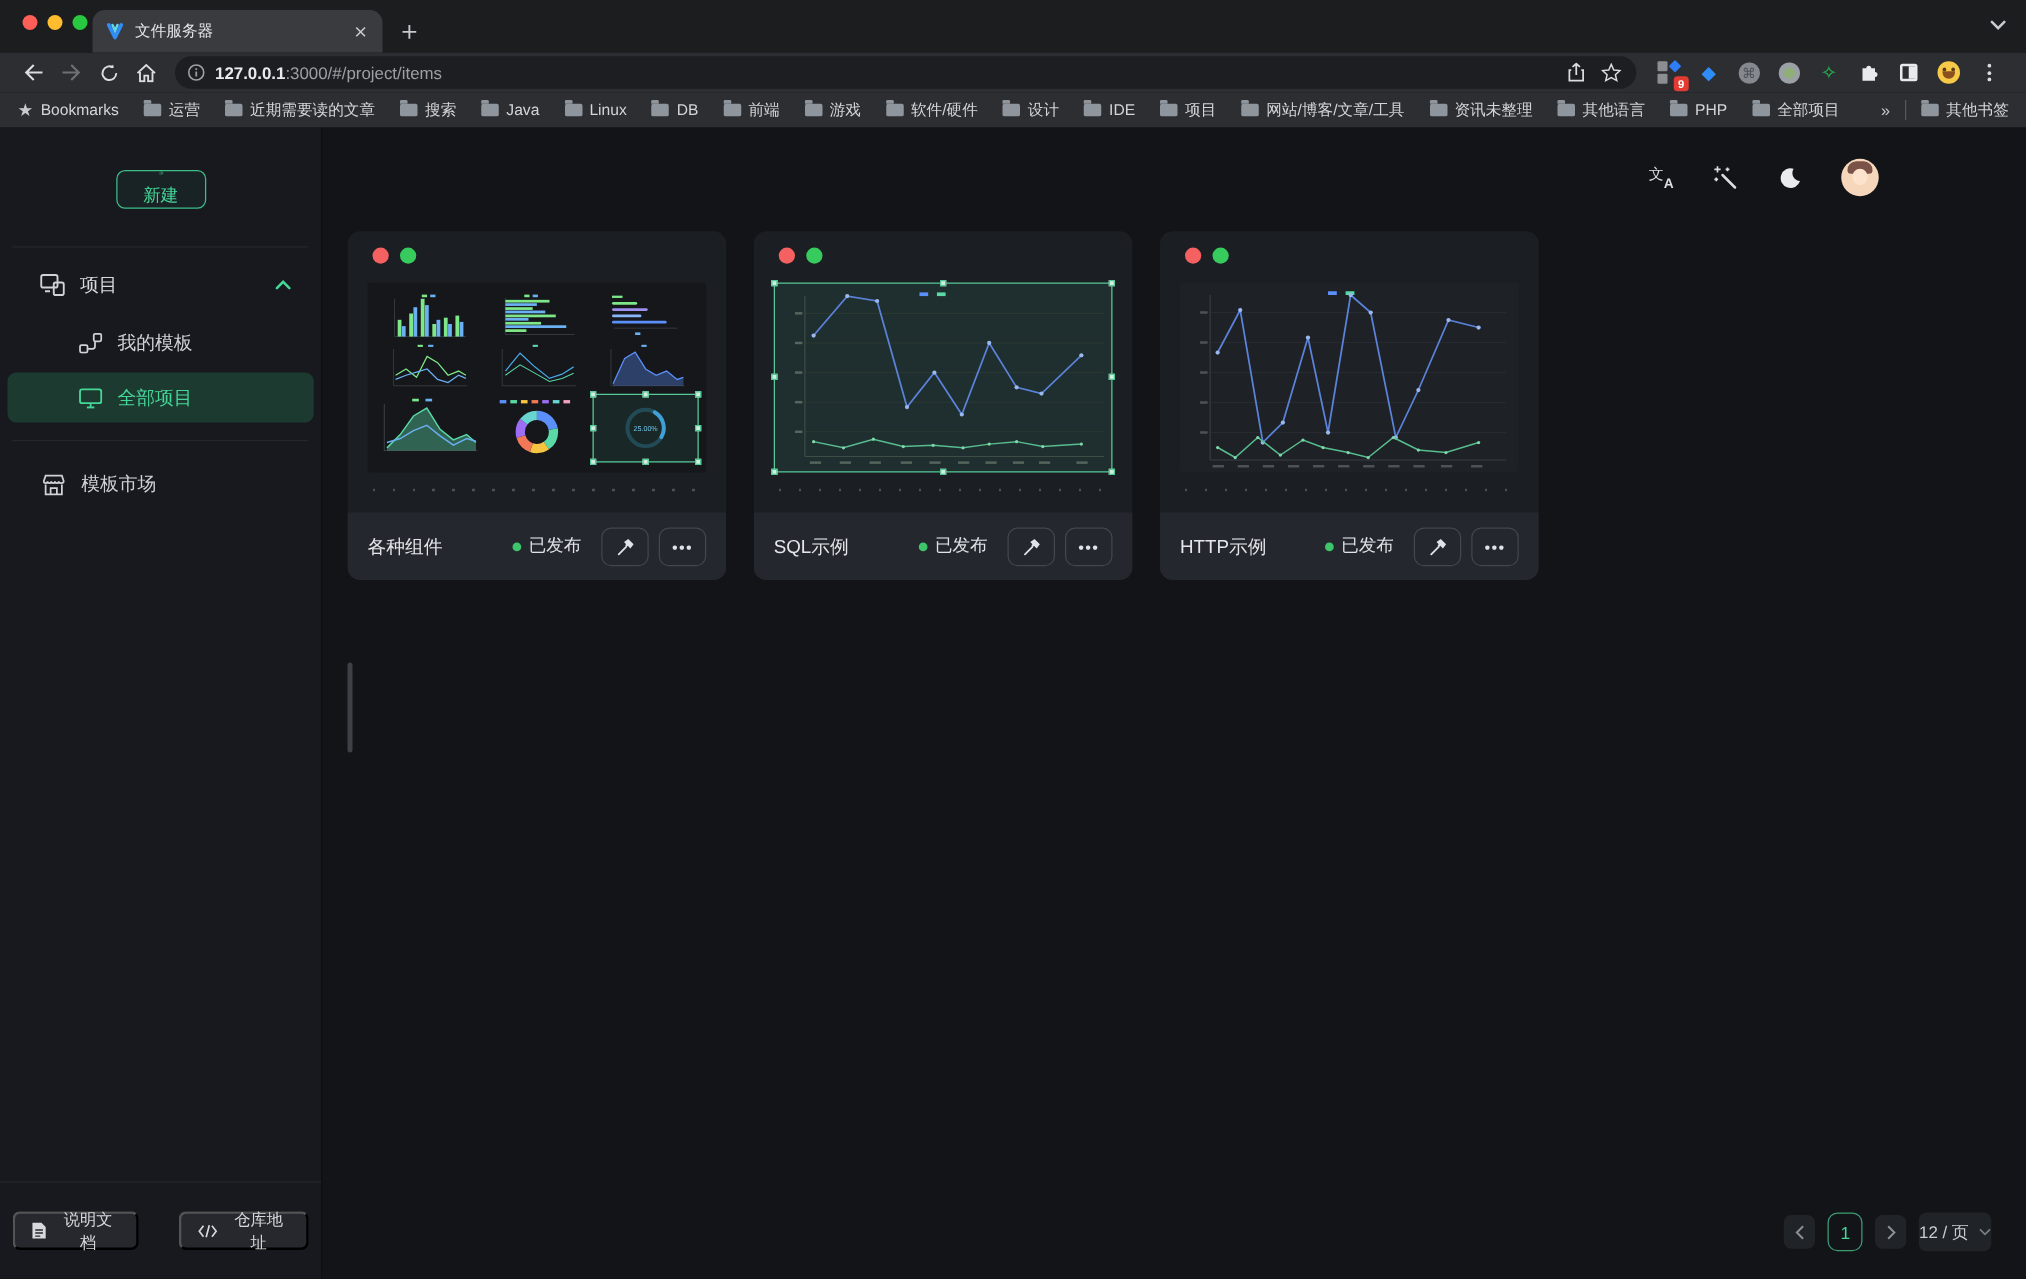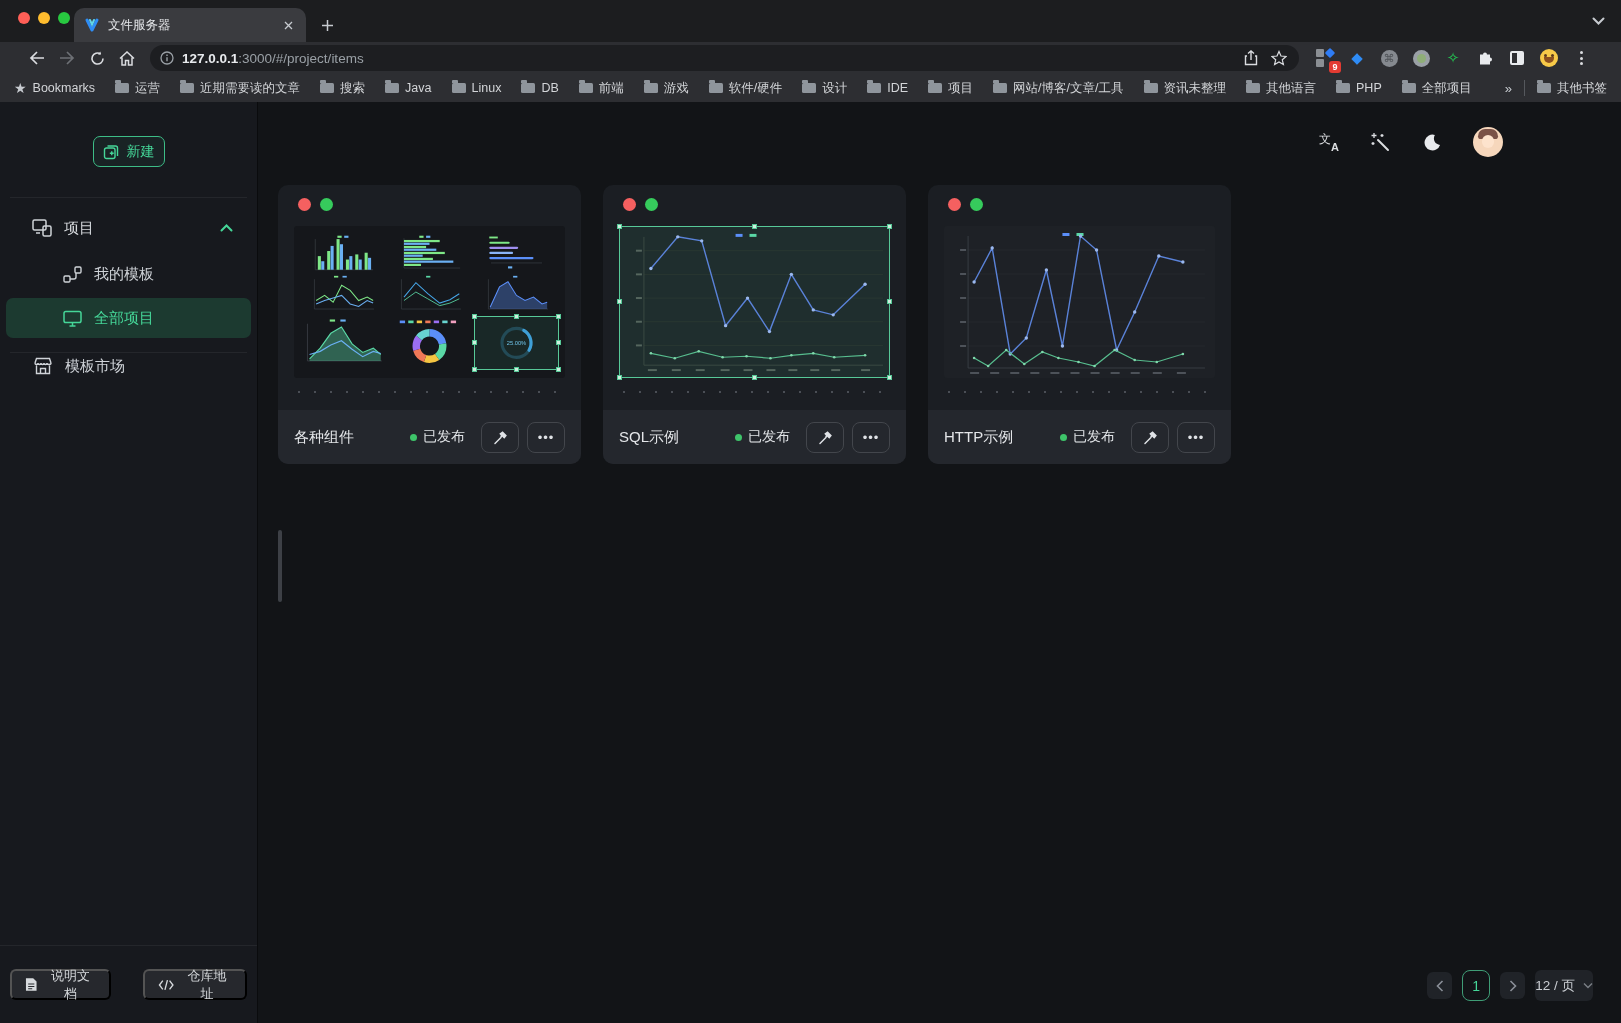--- a/index.html
+++ b/index.html
@@ -12,21 +12,21 @@
   .lights { position:absolute; left:18px; top:12px; display:flex; gap:8px; }
   .light { width:12px; height:12px; border-radius:50%; }
   .l-red{background:#ff5f57}.l-yellow{background:#febc2e}.l-green{background:#28c840}
   .tab { margin-left:74px; width:232px; height:34px; background:#3a3b3f; border-radius:10px 10px 0 0;
     display:flex; align-items:center; padding:0 10px; gap:8px; }
   .tab-title { color:#e4e6e9; font-size:12.5px; flex:1; white-space:nowrap; overflow:hidden; }
   .tab-close { width:16px; height:16px; display:flex; align-items:center; justify-content:center; color:#c7cbd0; }
   .newtab { width:26px; height:26px; margin:0 0 4px 8px; display:flex; align-items:center; justify-content:center; color:#c7cbd0; }
   .tabsearch { position:absolute; right:16px; top:12px; color:#c7cbd0; }
 
-  .toolbar { height:32px; background:#2d2e32; display:flex; align-items:center; padding:0 24px; gap:4px; flex:none; }
+  .toolbar { height:32px; background:#2d2e32; display:flex; align-items:center; padding:0 14px; gap:4px; flex:none; }
   .navic { width:26px; height:26px; display:flex; align-items:center; justify-content:center; border-radius:50%; color:#dadce0; flex:none; }
   .navic.dis { color:#6d7075; }
   .omnibox { flex:1; height:26px; background:#1d1e21; border-radius:13px; margin:0 6px; display:flex; align-items:center; padding:0 10px; gap:8px; min-width:0; }
   .url { font-size:13.5px; white-space:nowrap; overflow:hidden; }
   .url .host { color:#e8eaed; font-weight:bold; }
   .url .rest { color:#9aa0a6; }
   .obx-sp { flex:1; }
   .extrow { display:flex; align-items:center; gap:12px; padding:0 6px; flex:none; }
   .extic { width:20px; height:20px; display:flex; align-items:center; justify-content:center; position:relative; flex:none; }
   .badge { position:absolute; right:-6px; bottom:-5px; background:#e33b32; color:#fff; font-size:9px; padding:1px 3.5px; border-radius:3px; font-weight:bold; }
@@ -53,29 +53,29 @@
   .fold { width:14px; height:10px; background:#8f959c; border-radius:1.5px; position:relative; flex:none; }
   .fold::before { content:""; position:absolute; top:-3px; left:0; width:6px; height:3px; background:#8f959c; border-radius:1px 1px 0 0; }
   .bm-right { margin-left:auto; display:flex; align-items:center; gap:12px; flex:none; }
   .chev2 { color:#c7cbd0; font-size:13px; }
   .vsep { width:1px; height:16px; background:#55585d; }
 
   
   .app { flex:1; display:flex; min-height:0; }
   .sidebar { width:258px; background:#17191e; border-right:1px solid #0a0b0d; position:relative; flex:none; }
   .newbtn { display:flex; align-items:center; gap:8px; margin:34px auto 0; width:72px; height:31px; justify-content:center;
-    background:rgba(66,211,146,.06); border:1px solid #3dbd87; border-radius:7px; color:#45d698; font-size:14px; }
+    background:rgba(66,211,146,.06); border:1px solid #3dbd87; border-radius:7px; color:#45d698; font-size:14px;flex-direction:column; }
   .sdiv { height:1px; background:#24262b; margin:30px 10px 0; }
   .navgroup { display:flex; align-items:center; gap:12px; padding:0 24px 0 32px; height:44px; margin-top:8px; color:#d6d9dd; font-size:15px; }
   .navgroup .grow { flex:1; }
   .mine { color:#8a8f96; font-size:13px; padding-left:46px; height:34px; display:flex; align-items:center; }
   .sitem { display:flex; align-items:center; gap:12px; height:40px; margin:4px 6px; padding-left:57px; border-radius:7px;
     color:#cfd3d8; font-size:15px; }
   .sitem.active { background:#1c3a30; color:#45d698; }
-  .sitem2 { display:flex; align-items:flex-start; gap:12px; height:40px; margin:4px 6px; padding-left:27px; border-radius:7px; color:#cfd3d8; font-size:15px; }
+  .sitem2 { display:flex; align-items:flex-end; gap:12px; height:40px; margin:4px 6px; padding-left:27px; border-radius:7px; color:#cfd3d8; font-size:15px; }
   .sfoot { position:absolute; left:0; right:0; bottom:0; border-top:1px solid #24262b; height:78px;
     display:flex; align-items:center; padding:0 10px; gap:32px; }
   .sfbtn { display:flex; align-items:center; gap:8px; background:#26282d; border-radius:6px; padding:0 13px; height:31px; color:#d7dadd; font-size:13px; }
 
   .main { flex:1; position:relative; background:#121417; min-width:0; }
   .mscroll { position:absolute; left:20px; top:428px; width:4px; height:72px; border-radius:2px; background:#3d4046; }
   .mheader { height:64px; display:flex; align-items:center; padding:0 32px; margin-top:8px; }
   .ptitle { font-size:30px; color:#f5281c; letter-spacing:1px; }
   .hicons { margin-left:auto; display:flex; align-items:center; gap:30px; padding-right:86px; }
   .hic { width:22px; height:22px; display:flex; align-items:center; justify-content:center; color:#dcdee1; position:relative; }

